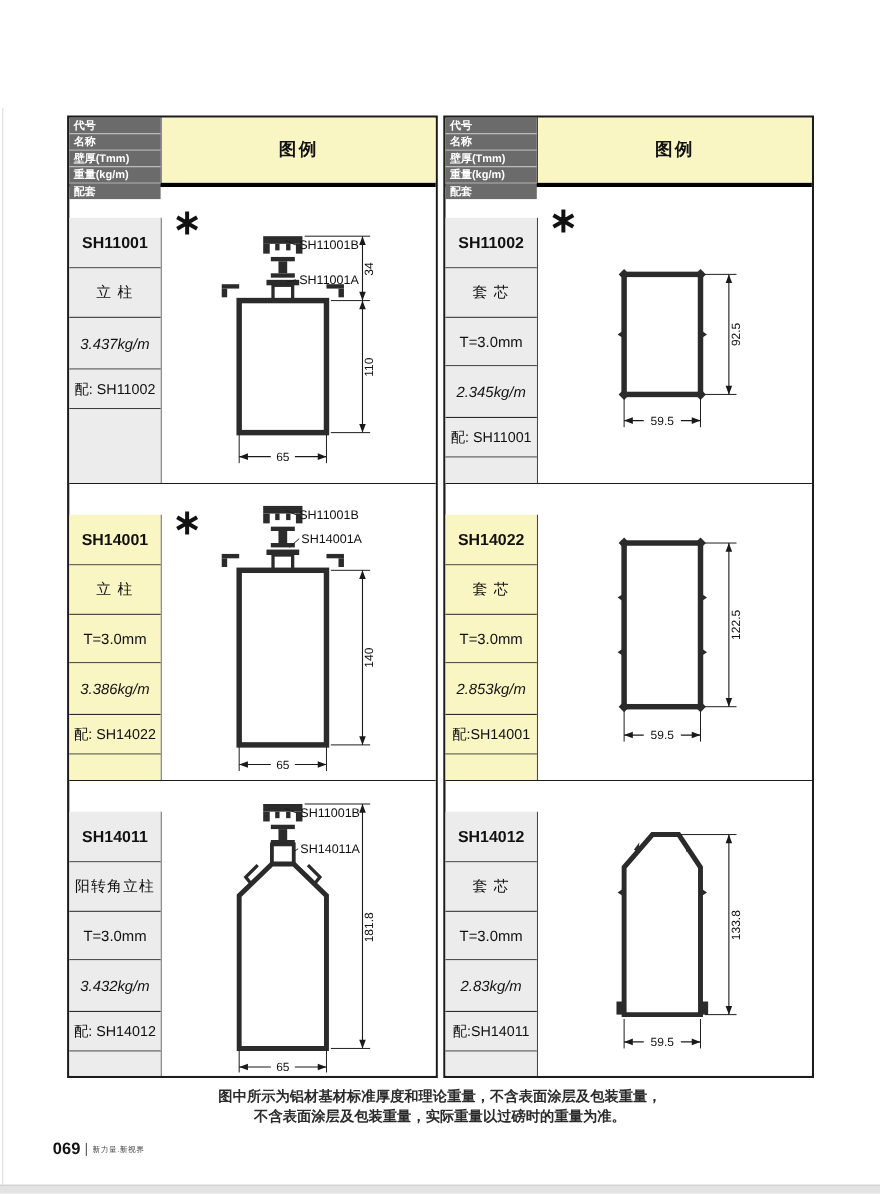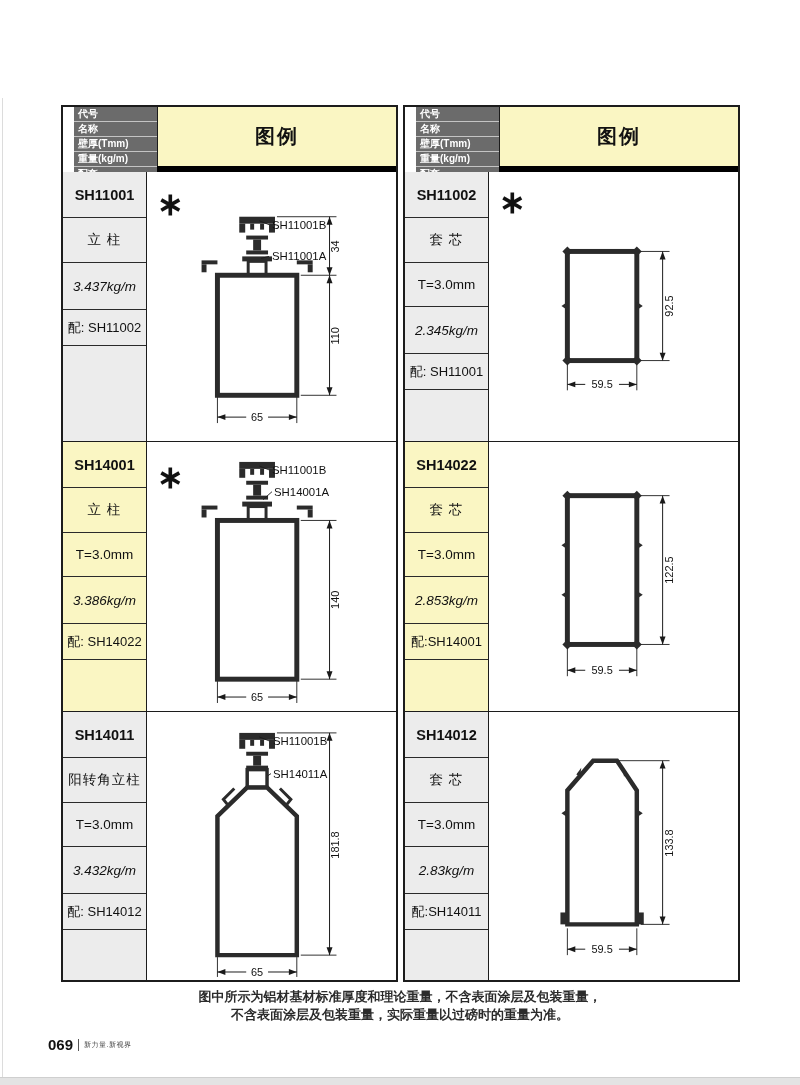--- a/index.html
+++ b/index.html
@@ -6,31 +6,31 @@
   body{
     width:800px;height:1085px;position:relative;background:#ffffff;
     font-family:"Liberation Sans",sans-serif;color:#111;overflow:hidden;
   }
   .page-edge{position:absolute;left:2px;top:98px;width:1px;height:980px;background:#dcdcdc;}
   .bottom-band{position:absolute;left:0;bottom:0;width:800px;height:7px;background:#e3e3e3;border-top:1px solid #cfcfcf;}
 
   .profile-table{position:absolute;top:105px;width:337px;border:2px solid #1c1c1c;background:#fff;box-sizing:border-box;}
   #table-left{left:61px;} #table-right{left:403px;}
 
-  .thead{display:flex;height:59px;border-bottom:6px solid #000000;margin-left:11px;}
+  .thead{display:flex;height:59px;border-bottom:4px solid #000000;}
   .thead-left{width:84px;display:flex;flex-direction:column;border-right:1px solid #1c1c1c;box-sizing:border-box;}
   .thead-cell{flex:1;background:#6b6b6b;color:#fff;font-size:10px;font-weight:bold;
     display:flex;align-items:center;padding-left:4px;border-bottom:1px solid #c4c4c4;box-sizing:border-box;white-space:nowrap;}
   .thead-cell:last-child{border-bottom:none;}
   .thead-legend{flex:1;background:#faf6c3;display:flex;align-items:center;justify-content:center;
-    font-size:20px;font-weight:bold;letter-spacing:2px;}
+    font-size:16px;font-weight:bold;letter-spacing:2px;}
 
   .block{display:flex;height:270px;border-bottom:1px solid #1c1c1c;box-sizing:border-box;}
   .block:last-child{border-bottom:none;height:268px;}
-  .info{width:84px;border-right:1px solid #1c1c1c;display:flex;flex-direction:column;box-sizing:border-box;}
+  .info{width:84px;border-right:1px solid #1c1c1c;display:flex;flex-direction:column;box-sizing:border-box;margin-top:28px;}
   .info .cell{border-bottom:1px solid #2a2a2a;background:#ececec;display:flex;align-items:center;justify-content:center;
     font-size:13.5px;text-align:center;box-sizing:border-box;padding:0 2px;}
   .cell.code{height:46px;font-weight:bold;font-size:14.5px;}
   .cell.name{height:45px;letter-spacing:1px;}
   .cell.thickness{height:44px;}
   .cell.weight{height:47px;font-style:italic;}
   .cell.mate{height:36px;font-size:13px;}
   .cell.filler{flex:1;border-bottom:none;}
   .tone-yellow .cell{background:#faf6c3;}
   .fig{flex:1;position:relative;background:#fff;}

